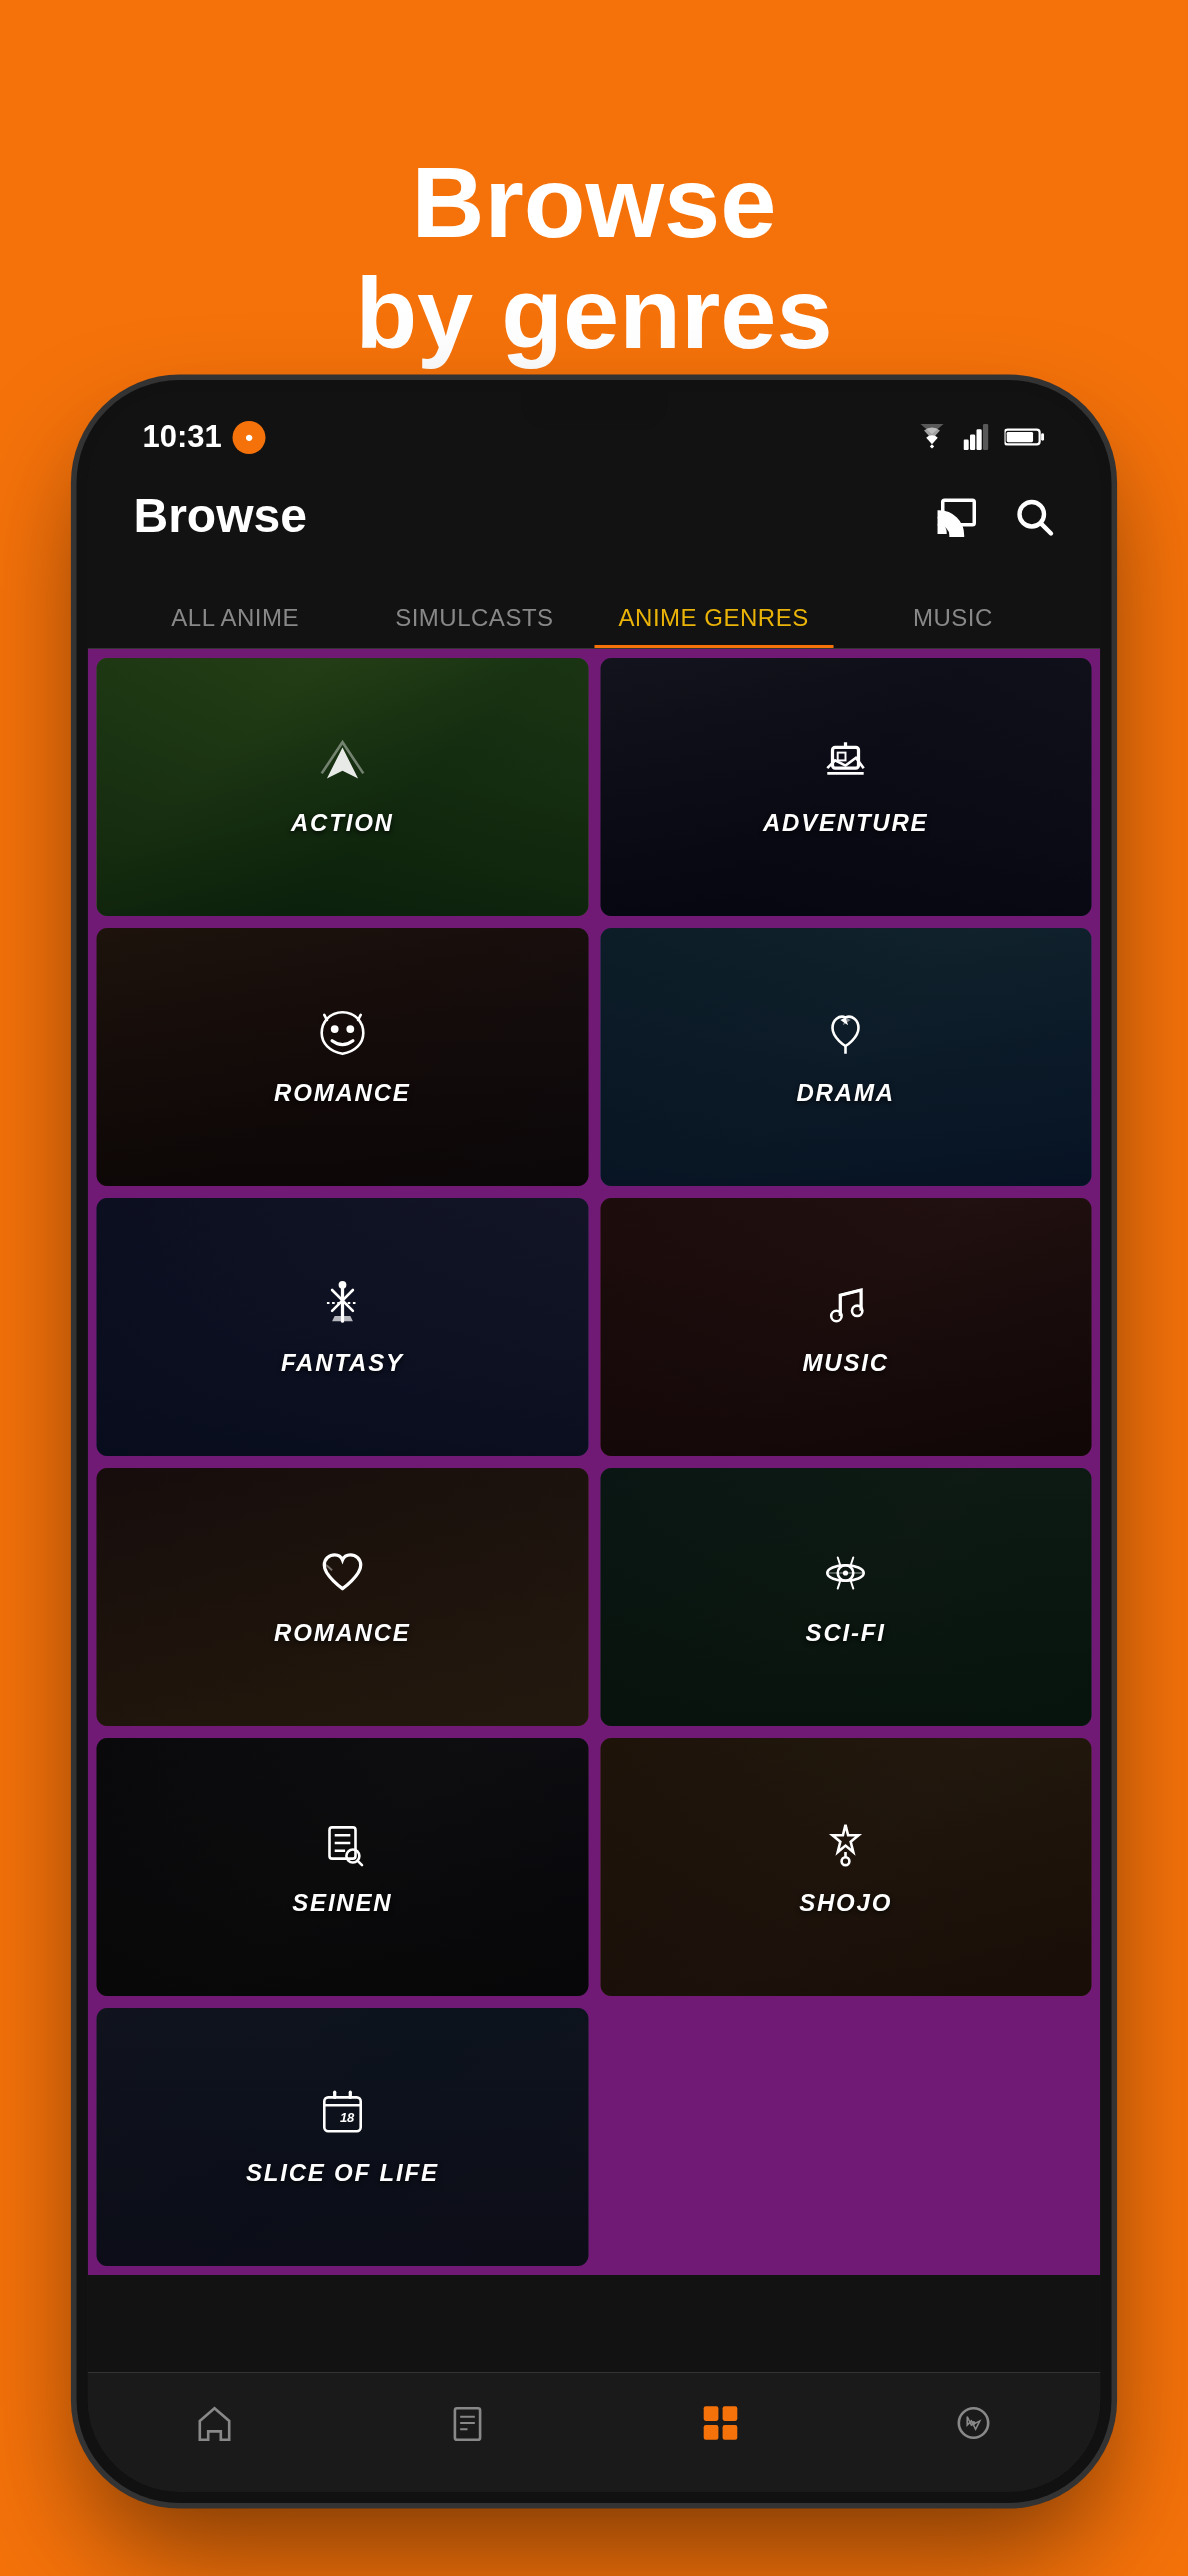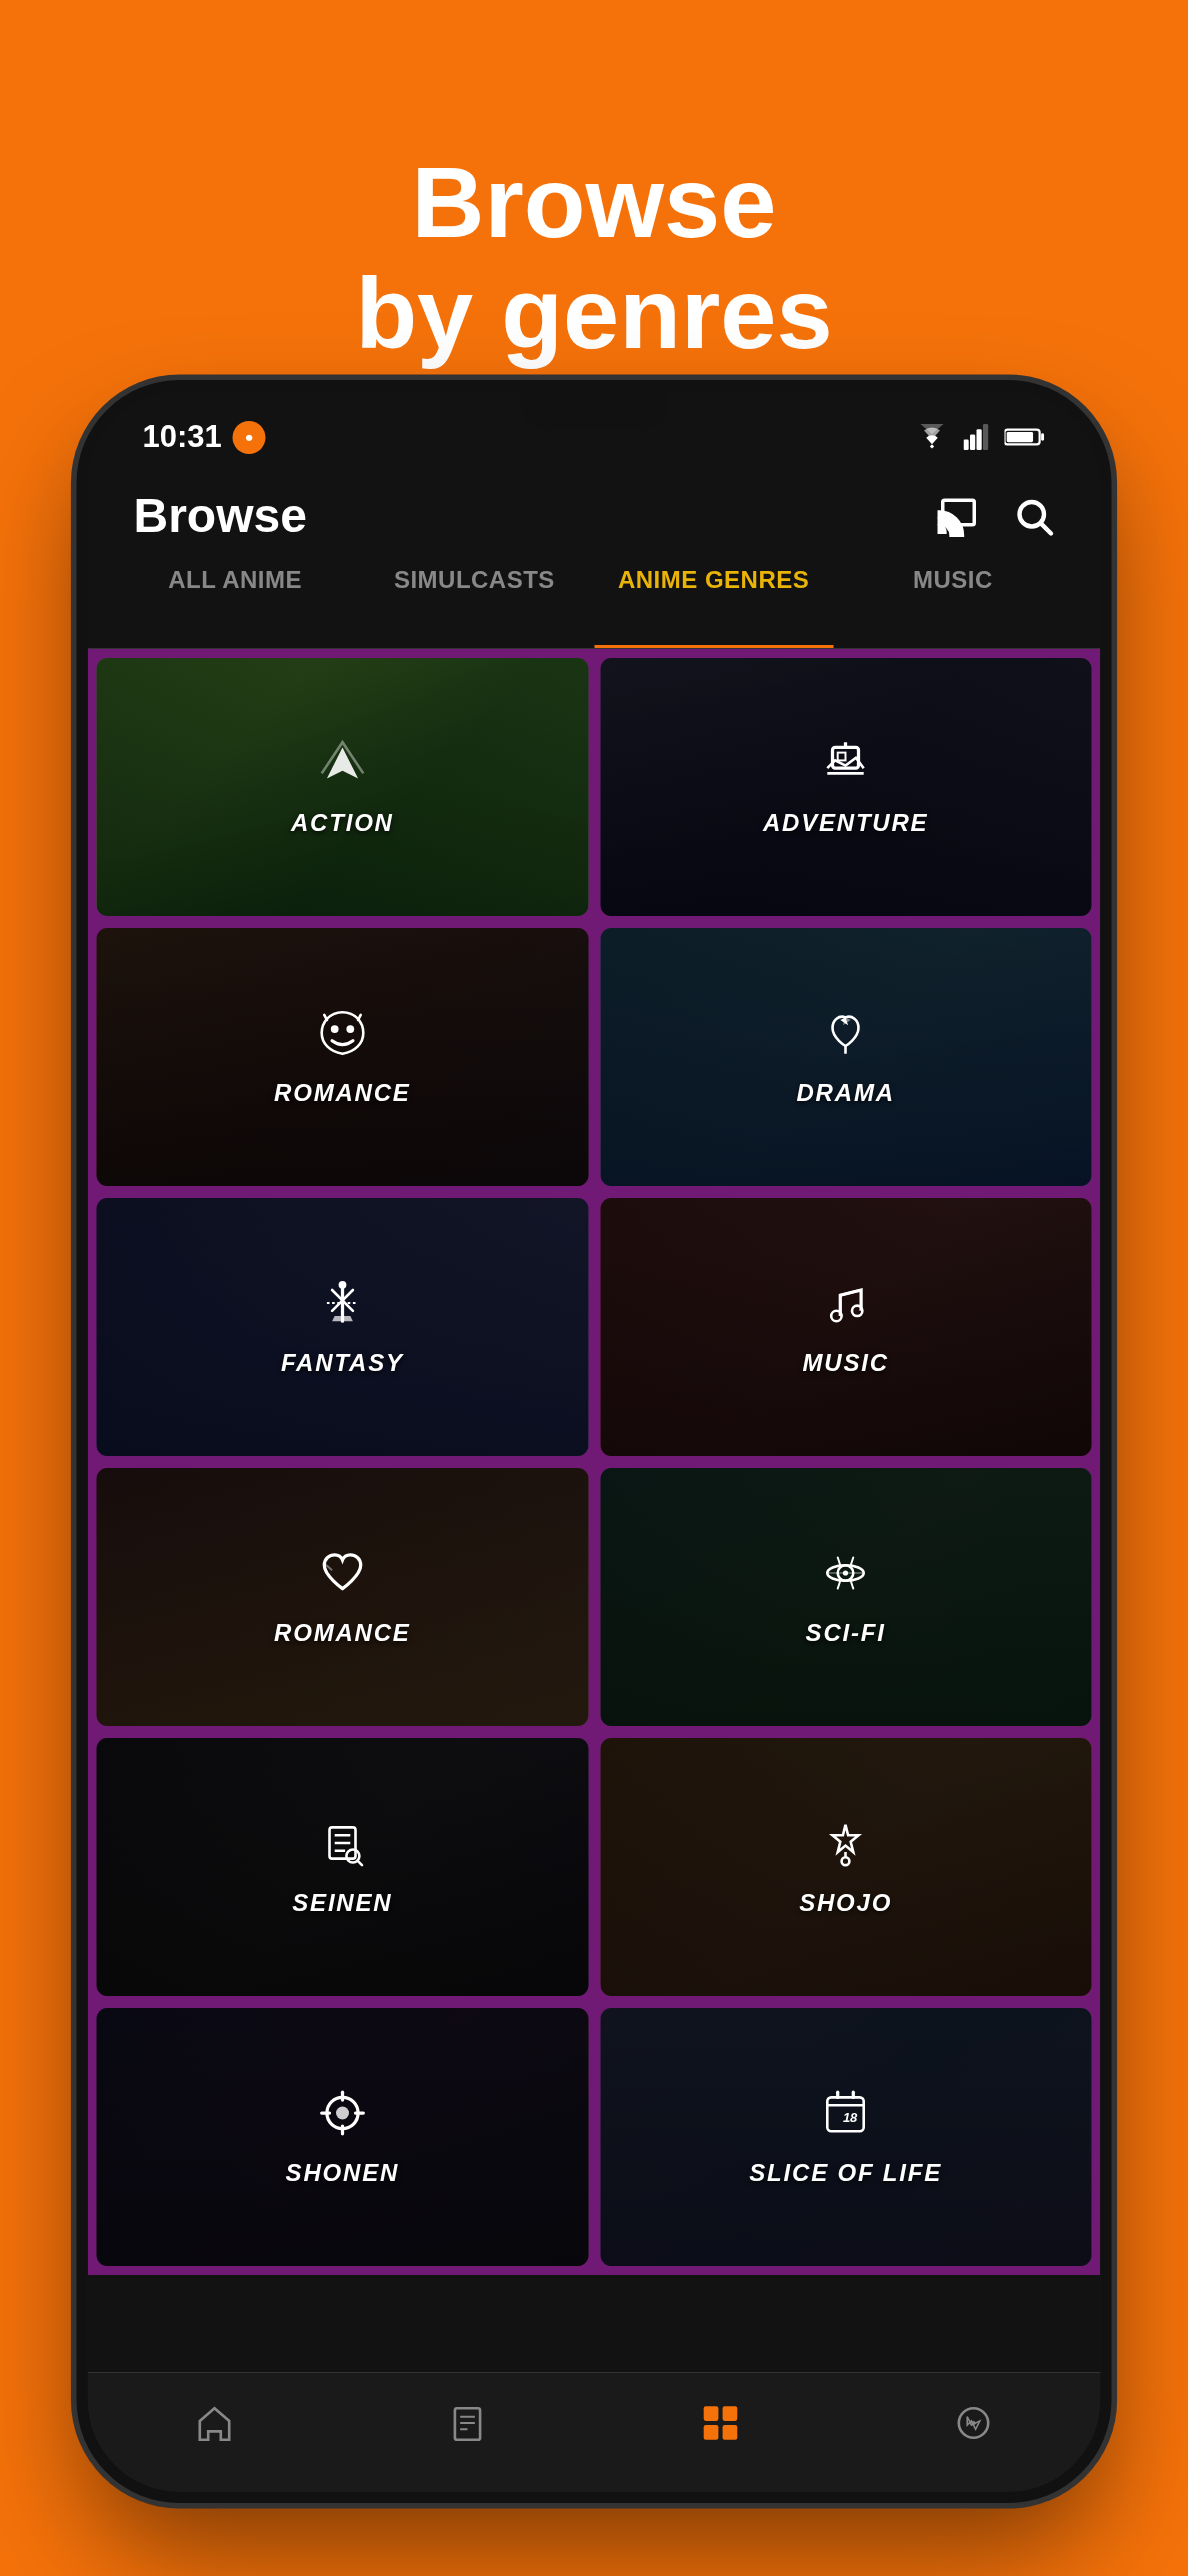--- a/index.html
+++ b/index.html
@@ -129,25 +129,25 @@
       display: flex;
       align-items: flex-end;
       border-bottom: 1.8px solid #333;
       padding: 0 28px;
     }
 
     .tab {
       flex: 1;
       height: 100%;
       display: flex;
-      align-items: flex-start;
+      align-items: flex-end;
       justify-content: center;
       color: #888;
       font-size: 24px;
-      font-weight: 700;
+      font-weight: 400;
       cursor: pointer;
       border-bottom: 3.7px solid transparent;
       padding-bottom: 13px;
       letter-spacing: 0.5px;
     }
 
     .tab.active {
       color: #eab308;
       border-bottom: 3.7px solid #F5720A;
     }
@@ -505,35 +505,20 @@
               <svg width="52" height="52" viewBox="0 0 40 40" fill="none">
                 <path d="M20 6 L22 14 L30 14 L24 19 L26 27 L20 22 L14 27 L16 19 L10 14 L18 14 Z" stroke="white" stroke-width="2" fill="none"></path>
                 <circle cx="20" cy="34" r="3" stroke="white" stroke-width="2" fill="none"></circle>
                 <line x1="20" y1="31" x2="20" y2="27" stroke="white" stroke-width="2"></line>
               </svg>
             </div>
             <span class="genre-label">SHOJO</span>
           </div>
         </div>
 
-        <div class="genre-card genre-shonen">
-          <div class="genre-overlay">
-            <div class="genre-icon">
-              <svg width="52" height="52" viewBox="0 0 40 40" fill="none">
-                <circle cx="20" cy="20" r="12" stroke="white" stroke-width="2.5" fill="none"></circle>
-                <circle cx="20" cy="20" r="5" fill="white" opacity="0.8"></circle>
-                <line x1="20" y1="4" x2="20" y2="10" stroke="white" stroke-width="2.5" stroke-linecap="round"></line>
-                <line x1="20" y1="30" x2="20" y2="36" stroke="white" stroke-width="2.5" stroke-linecap="round"></line>
-                <line x1="4" y1="20" x2="10" y2="20" stroke="white" stroke-width="2.5" stroke-linecap="round"></line>
-                <line x1="30" y1="20" x2="36" y2="20" stroke="white" stroke-width="2.5" stroke-linecap="round"></line>
-              </svg>
-            </div>
-            <span class="genre-label">SHONEN</span>
-          </div>
-        </div>
 
         <div class="genre-card genre-sol">
           <div class="genre-overlay">
             <div class="genre-icon">
               <svg width="52" height="52" viewBox="0 0 40 40" fill="none" style="font-size:52px">
                 <rect x="6" y="8" width="28" height="26" rx="3" stroke="white" stroke-width="2" fill="none"></rect>
                 <line x1="6" y1="14" x2="34" y2="14" stroke="white" stroke-width="2"></line>
                 <line x1="14" y1="8" x2="14" y2="4" stroke="white" stroke-width="2.5" stroke-linecap="round"></line>
                 <line x1="26" y1="8" x2="26" y2="4" stroke="white" stroke-width="2.5" stroke-linecap="round"></line>
                 <text x="18" y="27" fill="white" font-size="10" font-weight="bold">18</text>

